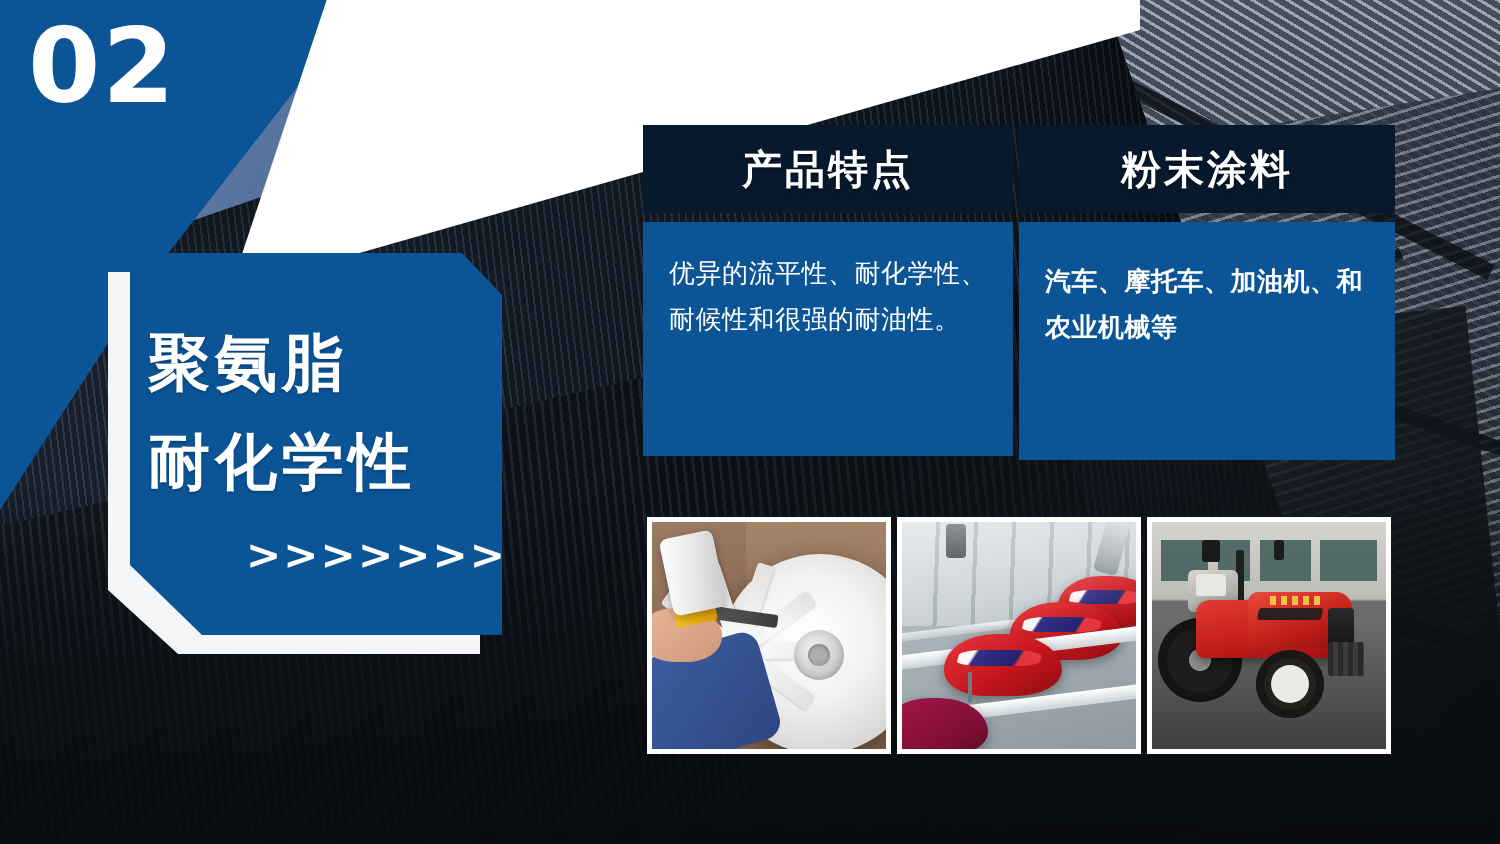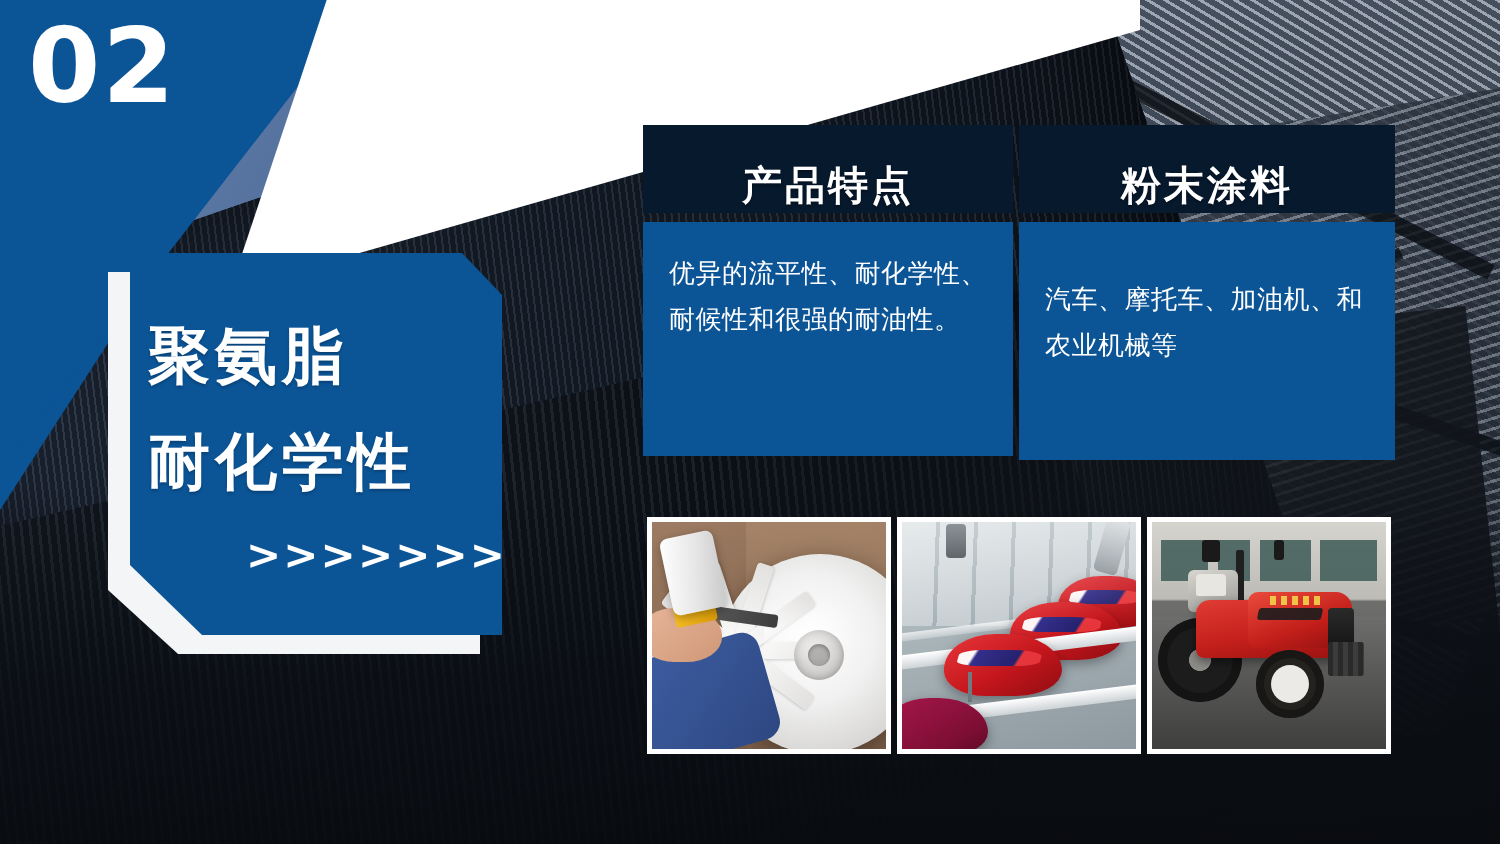--- a/index.html
+++ b/index.html
@@ -105,51 +105,51 @@
     clip-path:polygon(0 0, 332px 0, 372px 42px, 372px 382px, 72px 382px, 0 312px);
     color:#fff;
   }
   .title-line {
     position:absolute; left:18px;
     font-size:62px; font-weight:700; letter-spacing:5px; line-height:1;
     white-space:nowrap;
     font-family:"DejaVu Sans","Liberation Sans",sans-serif;
     text-shadow:0 2px 3px rgba(0,0,0,.22);
   }
-  .title-line.l1 { top:72px; }
+  .title-line.l1 { top:79px; }
   .title-line.l2 { top:178px; }
   .arrows {
     position:absolute; left:124px; top:282px;
     font-size:40px; font-weight:700; letter-spacing:2px;
     color:#ffffff; line-height:1; white-space:nowrap;
     font-family:"DejaVu Sans","Liberation Sans",sans-serif;
     transform:scaleX(1.05);
   }
 
   
   .cards { position:absolute; left:643px; top:125px; width:752px; height:335px; }
   .card { position:absolute; top:0; }
   .card.c1 { left:0px;   width:370px; }
   .card.c2 { left:376px; width:376px; }
   .card-head {
     background:#07192d;
     height:88px;
-    display:flex; align-items:flex-end; justify-content:center;
+    display:flex; align-items:center; justify-content:center;
   }
   .card-head-text {
     color:#ffffff; font-size:40px; font-weight:700; letter-spacing:3px;
     font-family:"DejaVu Sans","Liberation Sans",sans-serif;
     text-shadow:0 2px 3px rgba(0,0,0,.35);
   }
   .card-body {
     background:#0b5496; margin-top:9px;
     padding:28px 24px 30px 26px;
   }
   .card.c1 .card-body { height:234px; }
-  .card.c2 .card-body { height:238px; padding-top:54px; }
+  .card.c2 .card-body { height:238px; padding-top:36px;font-weight:bold; }
   .card-body-text {
     color:#ffffff; font-size:26px; line-height:1.78; letter-spacing:.5px;
     font-family:"DejaVu Sans","Liberation Sans",sans-serif;
   }
 
   
   .photos { position:absolute; left:647px; top:517px; display:flex; gap:6px; }
   .photo {
     width:244px; height:237px;
     border:5px solid #ffffff;

